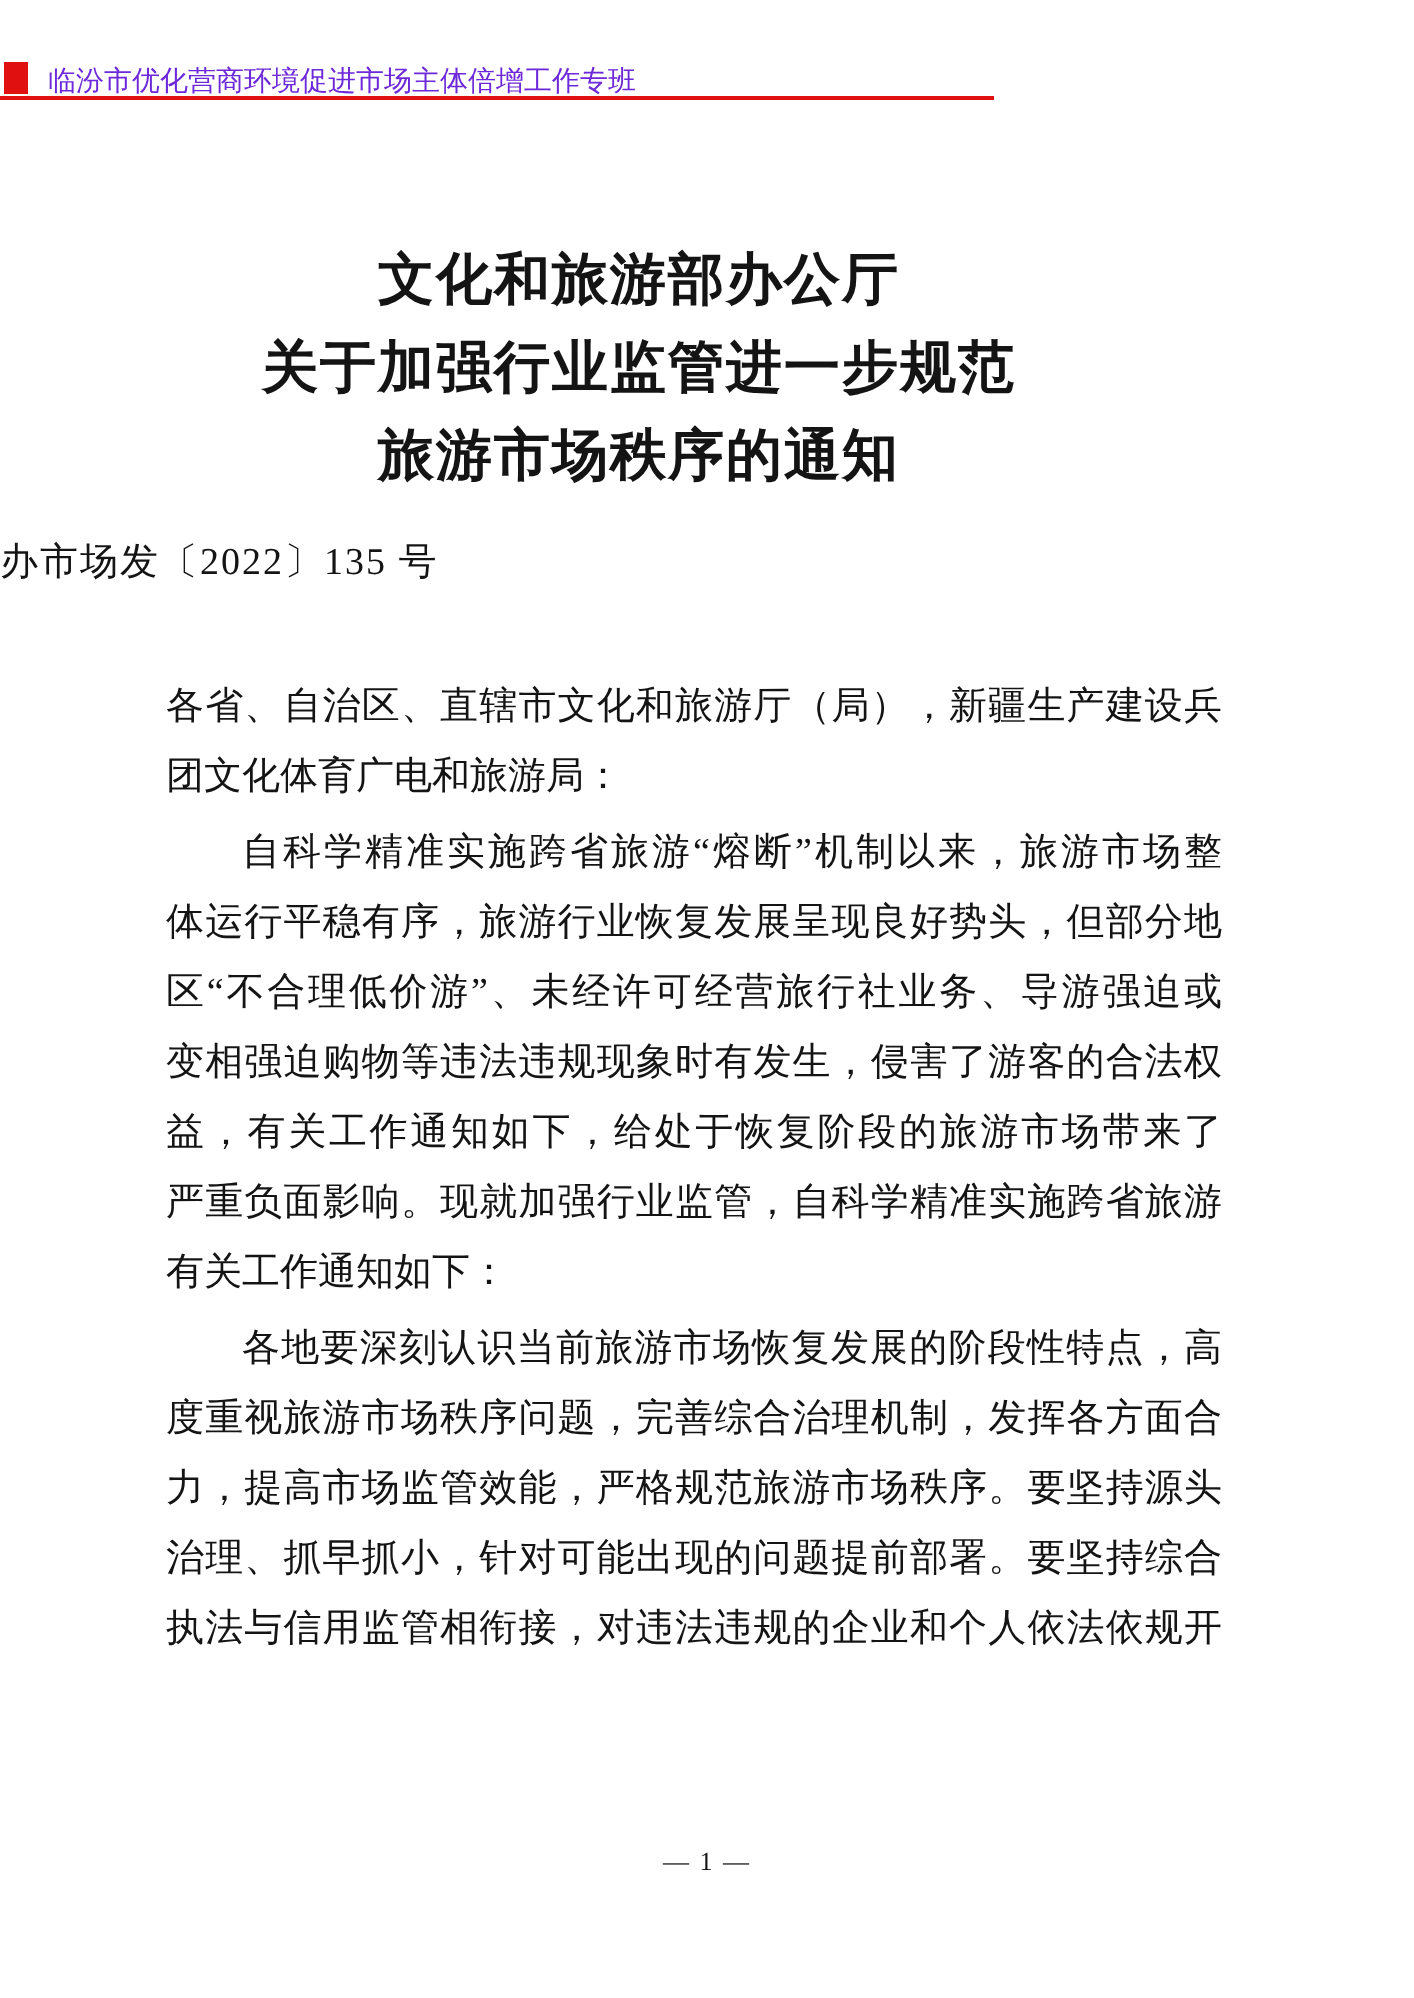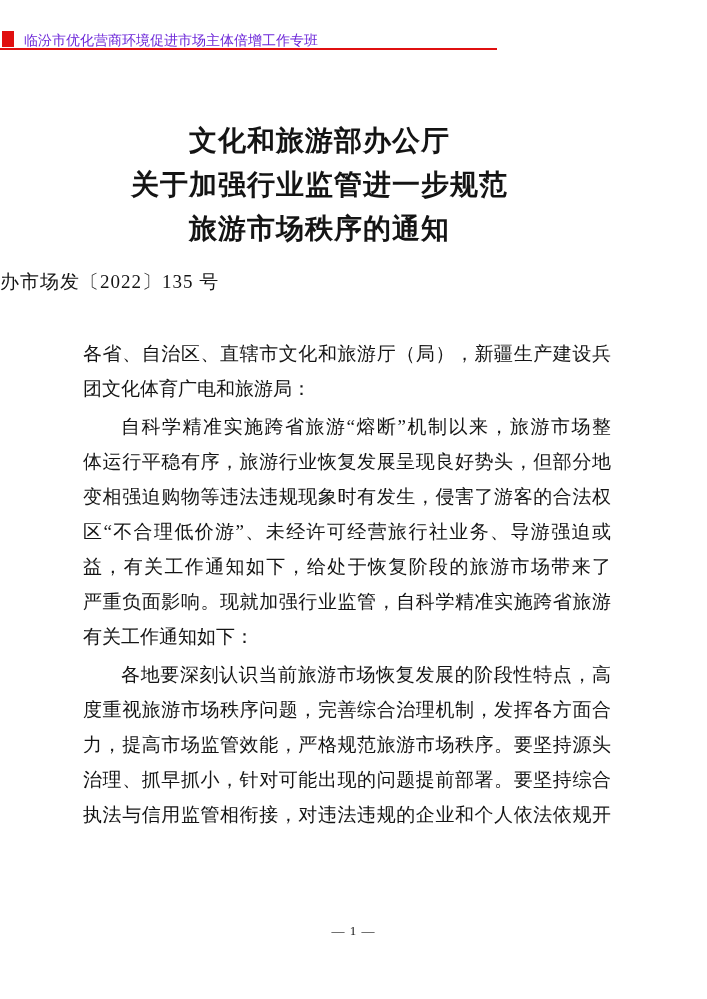--- a/index.html
+++ b/index.html
@@ -146,22 +146,22 @@
   <div class="doc-body">
 
     <p>
       <span class="line">各省、自治区、直辖市文化和旅游厅（局），新疆生产建设兵</span>
       <span class="line l">团文化体育广电和旅游局：</span>
     </p>
 
     <p>
       <span class="line ind">自科学精准实施跨省旅游“熔断”机制以来，旅游市场整</span>
       <span class="line">体运行平稳有序，旅游行业恢复发展呈现良好势头，但部分地</span>
+      <span class="line">区“不合理低价游”、未经许可经营旅行社业务、导游强迫或</span>
       <span class="line">变相强迫购物等违法违规现象时有发生，侵害了游客的合法权</span>
-      <span class="line">区“不合理低价游”、未经许可经营旅行社业务、导游强迫或</span>
       <span class="line">益，有关工作通知如下，给处于恢复阶段的旅游市场带来了</span>
       <span class="line">严重负面影响。现就加强行业监管，自科学精准实施跨省旅游</span>
       <span class="line l">有关工作通知如下：</span>
     </p>
 
 
     <p>
       <span class="line ind">各地要深刻认识当前旅游市场恢复发展的阶段性特点，高</span>
       <span class="line">度重视旅游市场秩序问题，完善综合治理机制，发挥各方面合</span>
       <span class="line">力，提高市场监管效能，严格规范旅游市场秩序。要坚持源头</span>

